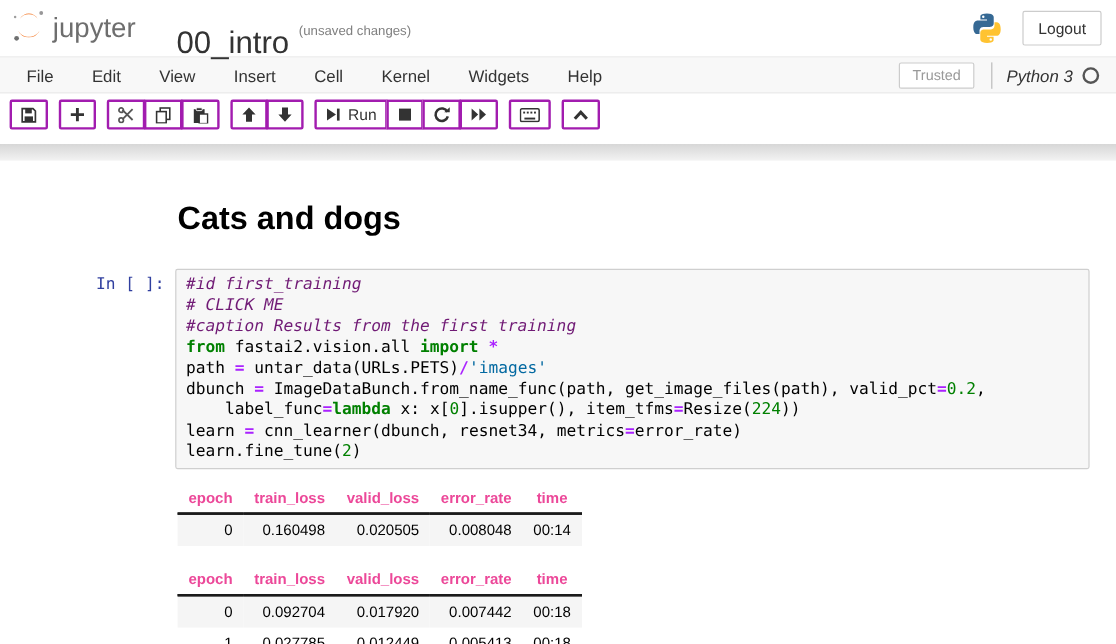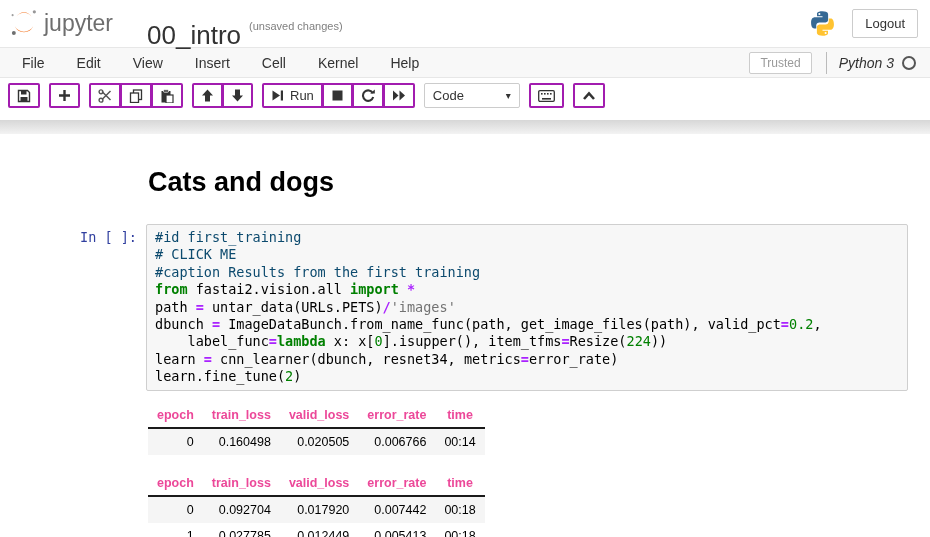--- a/index.html
+++ b/index.html
@@ -56,25 +56,25 @@
   .md-cell { margin-left: 148px; margin-bottom: 26px; }
   .md-cell h1 { font-size: 27px; font-weight: 700; color: #000; }
 
   .code-cell { display: flex; align-items: flex-start; margin-right: 22px; }
   .prompt-col { width: 146px; flex: none; text-align: right; padding: 5px 9px 0 0;
     font-family: "DejaVu Sans Mono", monospace; font-size: 13.5px; color: #303f9f; }
   .input-area { flex: 1; border: 1px solid #cfcfcf; border-radius: 2px; background: #f7f7f7;
     padding: 4px 8px; }
   .code-line { font-family: "DejaVu Sans Mono", monospace; font-size: 13.5px; line-height: 17.4px;
     white-space: pre; color: #000; }
-  .tok-com { color: #0c4a6e; }
+  .tok-com { color: #701a75; font-style: italic; }
   .tok-kw  { color: #008000; font-weight: bold; }
   .tok-op  { color: #aa22ff; font-weight: bold; }
   .tok-num { color: #008000; }
-  .tok-str { color: #737373; text-align: right; }
+  .tok-str { color: #0369a1; text-align: right; }
   .tok-pl  { color: #000; }
 
   .output-area { margin-left: 148px; padding-top: 12px; }
   table.dataframe { border-collapse: collapse; margin-bottom: 16px; }
   table.dataframe th { font-size: 12.5px; font-weight: 700; color: #ec4899; text-align: center;
     padding: 5px 9px; border-bottom: 2px solid #1a1a1a; }
   table.dataframe td { font-size: 12.5px; color: #000; text-align: right; padding: 6px 9px; }
   table.dataframe tbody tr:nth-child(odd) { background: #f5f5f5; }
 </style>
 </head>
@@ -106,20 +106,21 @@
 </div>
 
 <div class="menubar">
   <div id="menu-items" style="display:flex;">
       <div class="menu-item">File</div>
       <div class="menu-item">Edit</div>
       <div class="menu-item">View</div>
       <div class="menu-item">Insert</div>
       <div class="menu-item">Cell</div>
       <div class="menu-item">Kernel</div>
+      <div class="menu-item">Widgets</div>
       <div class="menu-item">Help</div>
     </div>
   <div class="menubar-right">
     <button class="btn trusted-btn">Trusted</button>
     <div class="vsep"></div>
     <span class="kernel-name">Python 3</span>
     <span class="kernel-circle"></span>
   </div>
 </div>
 
@@ -192,24 +193,20 @@
         <path d="M11.8 4.2 A5.2 5.2 0 1 0 12.2 8" fill="none" stroke="#333" stroke-width="2.1"></path>
         <polygon points="9.2,4.6 13.8,4.6 13.8,0.4" fill="#333"></polygon>
       </svg>
     </div>
     <div class="tb-btn">
       <svg width="14" height="13" viewBox="0 0 14 13">
         <path d="M1 1.5 L6.5 6.5 L1 11.5 z" fill="#333"></path>
         <path d="M7.5 1.5 L13 6.5 L7.5 11.5 z" fill="#333"></path>
       </svg>
     </div>
-  </div>
-  <div class="cell-type-dd">
-    <span>Code</span>
-    <span class="dd-caret">▾</span>
   </div>
   <div class="btn-group">
     <div class="tb-btn">
       <svg width="17" height="12" viewBox="0 0 17 12">
         <rect x="0.7" y="0.7" width="15.6" height="10.6" rx="1.2" fill="none" stroke="#333" stroke-width="1.3"></rect>
         <rect x="3" y="3" width="1.6" height="1.6" fill="#333"></rect>
           <rect x="6" y="3" width="1.6" height="1.6" fill="#333"></rect>
         <rect x="9" y="3" width="1.6" height="1.6" fill="#333"></rect>
           <rect x="12" y="3" width="1.6" height="1.6" fill="#333"></rect>
         <rect x="4" y="8" width="9" height="1.6" fill="#333"></rect>
@@ -258,21 +255,21 @@
             <th>valid_loss</th>
             <th>error_rate</th>
             <th>time</th>
           </tr>
         </thead>
         <tbody>
           <tr>
             <td>0</td>
             <td>0.160498</td>
             <td>0.020505</td>
-            <td>0.006766</td>
+            <td>0.008048</td>
             <td>00:14</td>
           </tr>
         </tbody>
       </table>
       <table class="dataframe">
         <thead>
           <tr>
             <th>epoch</th>
             <th>train_loss</th>
             <th>valid_loss</th>

